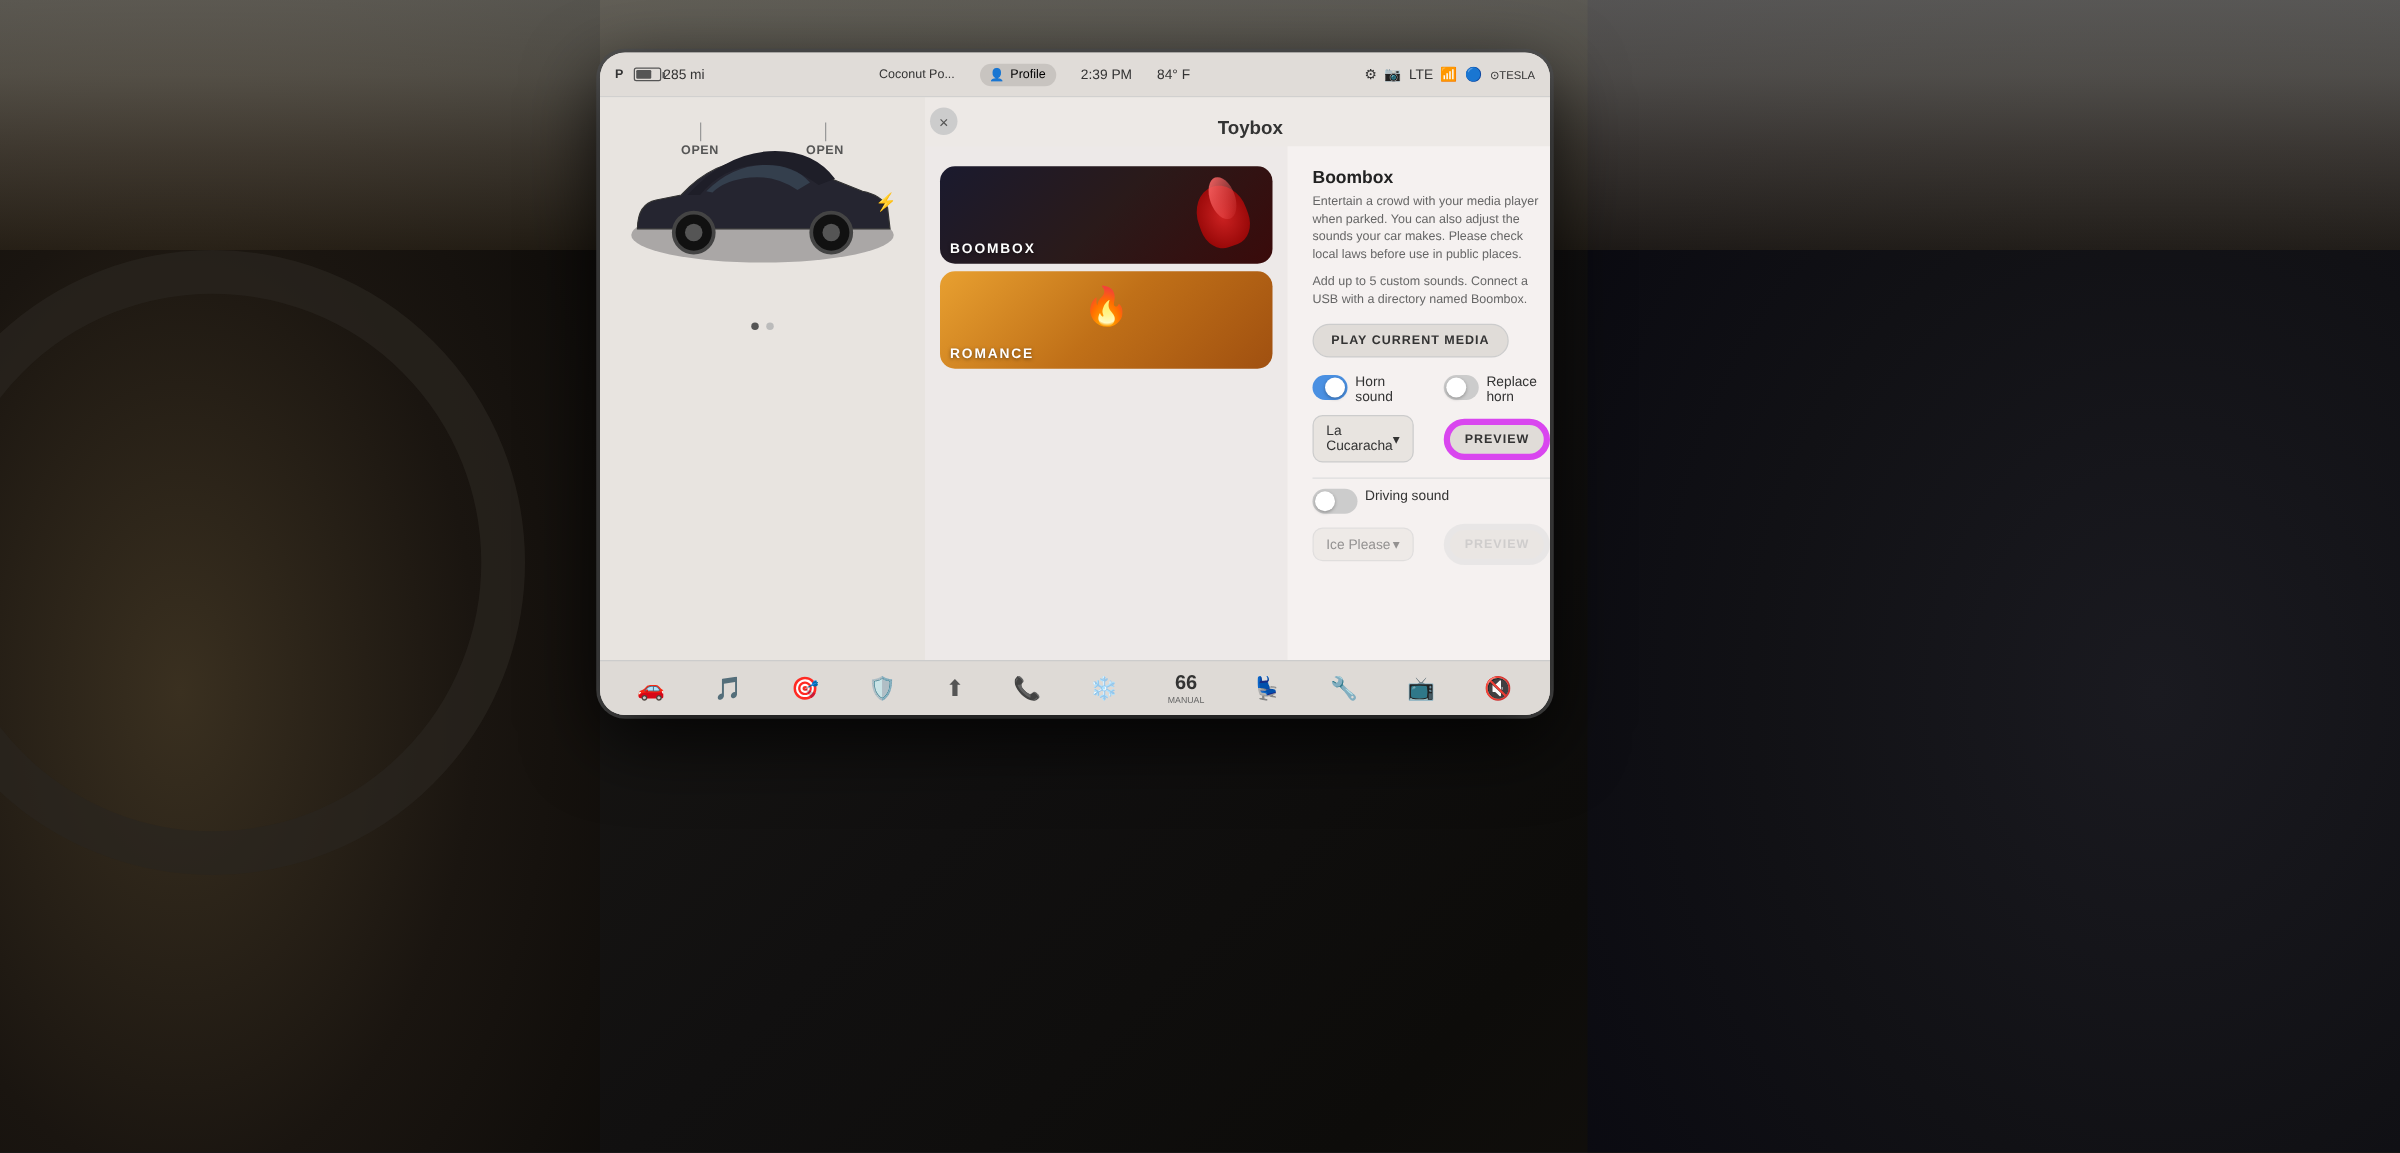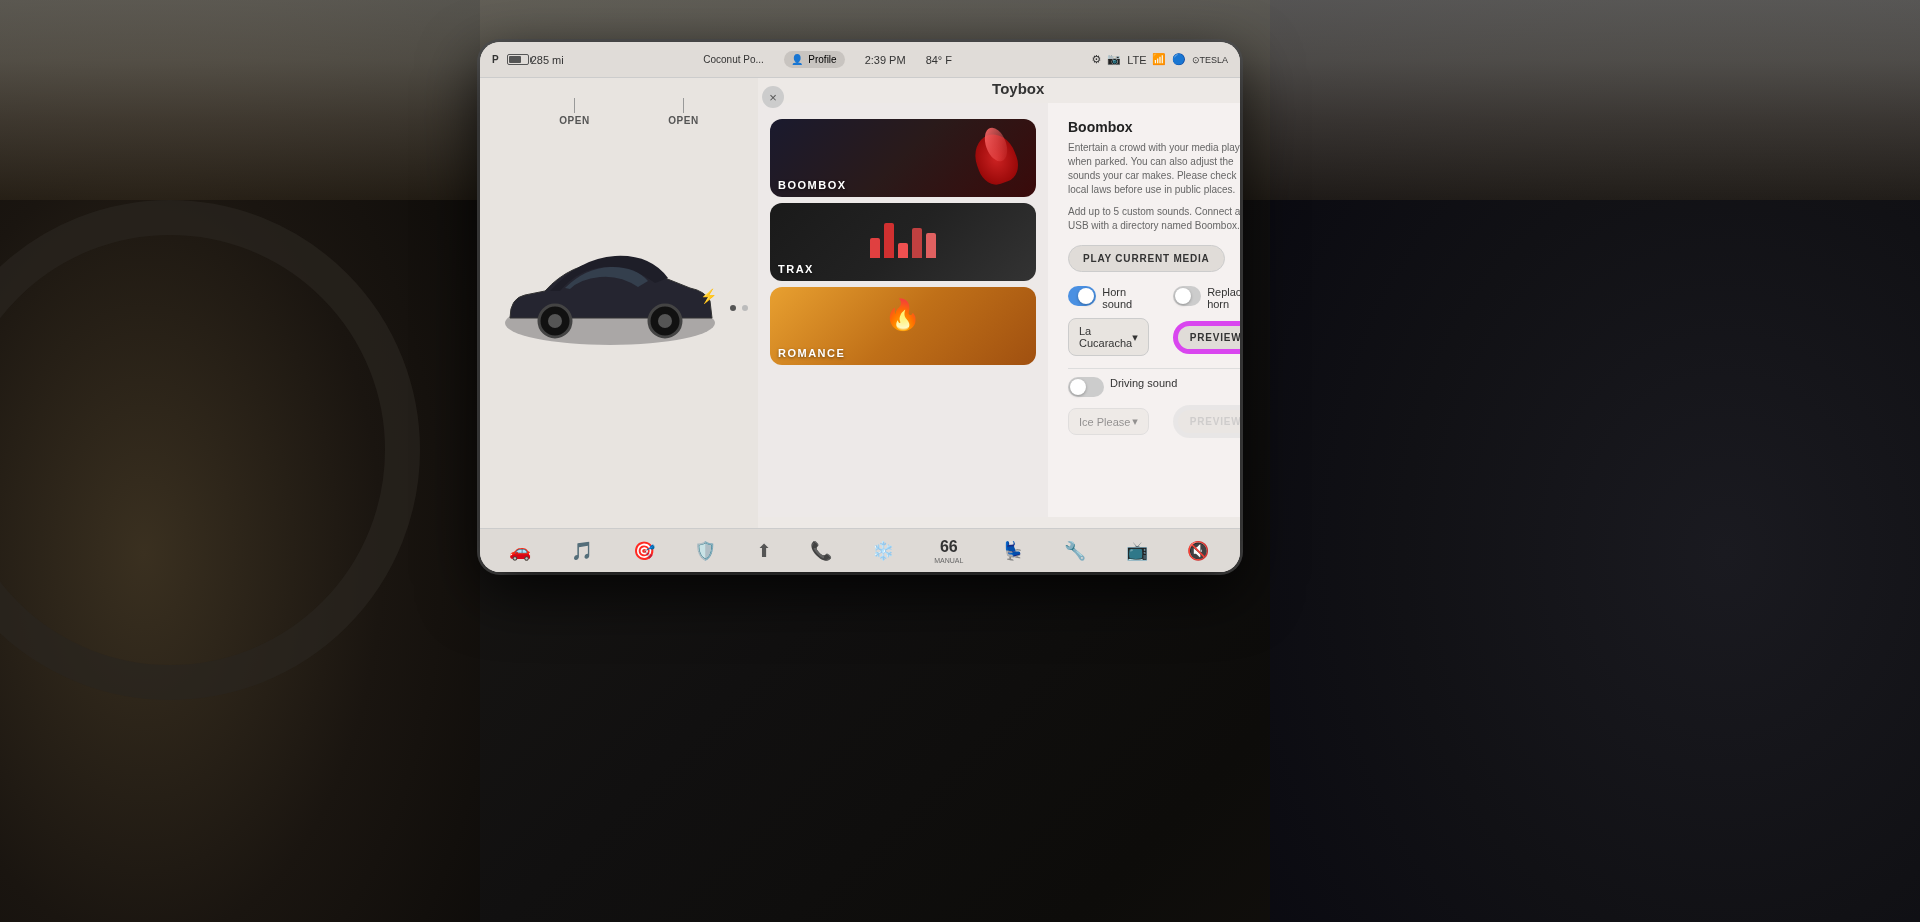--- a/index.html
+++ b/index.html
@@ -132,21 +132,21 @@
       height: calc(100% - 36px - 44px);
       background: #ede9e5;
     }
 
     
     .car-panel {
       width: 310px;
       background: #e8e4e0;
       position: relative;
       display: flex;
-      flex-direction: row;
+      flex-direction: column;
       align-items: center;
       justify-content: flex-start;
       padding: 10px;
     }
     .car-open-labels {
       position: absolute;
       top: 20px;
       width: 100%;
       display: flex;
       justify-content: space-around;
@@ -520,49 +520,39 @@
       </div>
 
       <div class="pagination-dots">
         <div class="dot active"></div>
         <div class="dot"></div>
       </div>
     </div>
 
     <div style="position:relative; flex:1; background:#ede9e6;">
 
-      <div style="text-align:center; padding:2px 0 6px; font-size:15px; font-weight:600; color:#333;">
+      <div style="text-align:center; padding:16px 0 6px; font-size:15px; font-weight:600; color:#333;">
         <span>Toybox</span>
       </div>
 
       <button class="close-btn" style="position:absolute; top:8px; left:4px; width:22px; height:22px; border-radius:50%; background:#ccc; border:none; cursor:pointer; font-size:13px; display:flex; align-items:center; justify-content:center; color:#555; z-index:20;">
         <span>×</span>
       </button>
 
       <div style="display:flex; height:calc(100% - 36px);">
 
         <div class="games-grid">
 
           <div class="game-tile game-boombox">
             <div class="game-boombox-accent"></div>
             <div class="game-boombox-highlight"></div>
             <span class="game-tile-label">BOOMBOX</span>
           </div>
 
 
-          <div class="game-tile game-trax">
-            <div class="game-trax-bars">
-              <div class="trax-bar" style="height:20px; background:#e04040;"></div>
-              <div class="trax-bar" style="height:35px; background:#d03030;"></div>
-              <div class="trax-bar" style="height:15px; background:#f05050;"></div>
-              <div class="trax-bar" style="height:30px; background:#c04040;"></div>
-              <div class="trax-bar" style="height:25px; background:#e06060;"></div>
-            </div>
-            <span class="game-tile-label">TRAX</span>
-          </div>
 
           <div class="game-tile game-romance">
             <div class="romance-fire">🔥</div>
             <span class="game-tile-label">ROMANCE</span>
           </div>
 
         </div>
 
         <div class="toybox-detail">
           <div class="boombox-title">Boombox</div>

